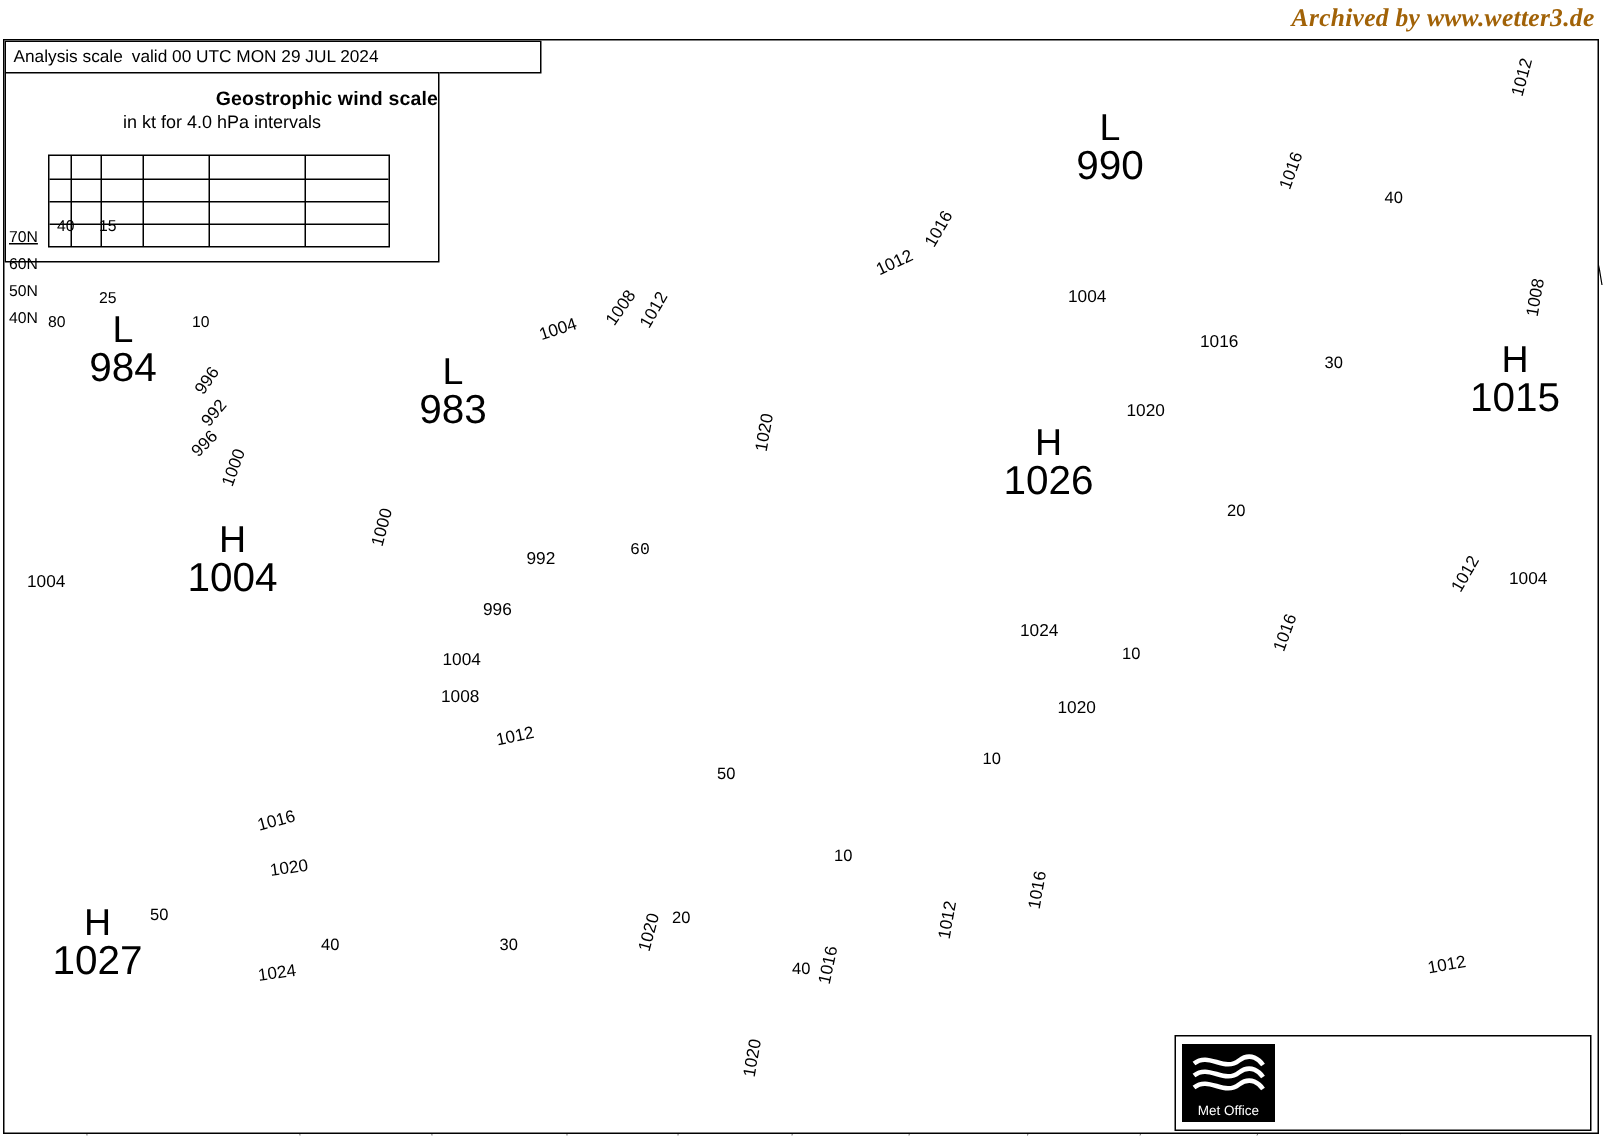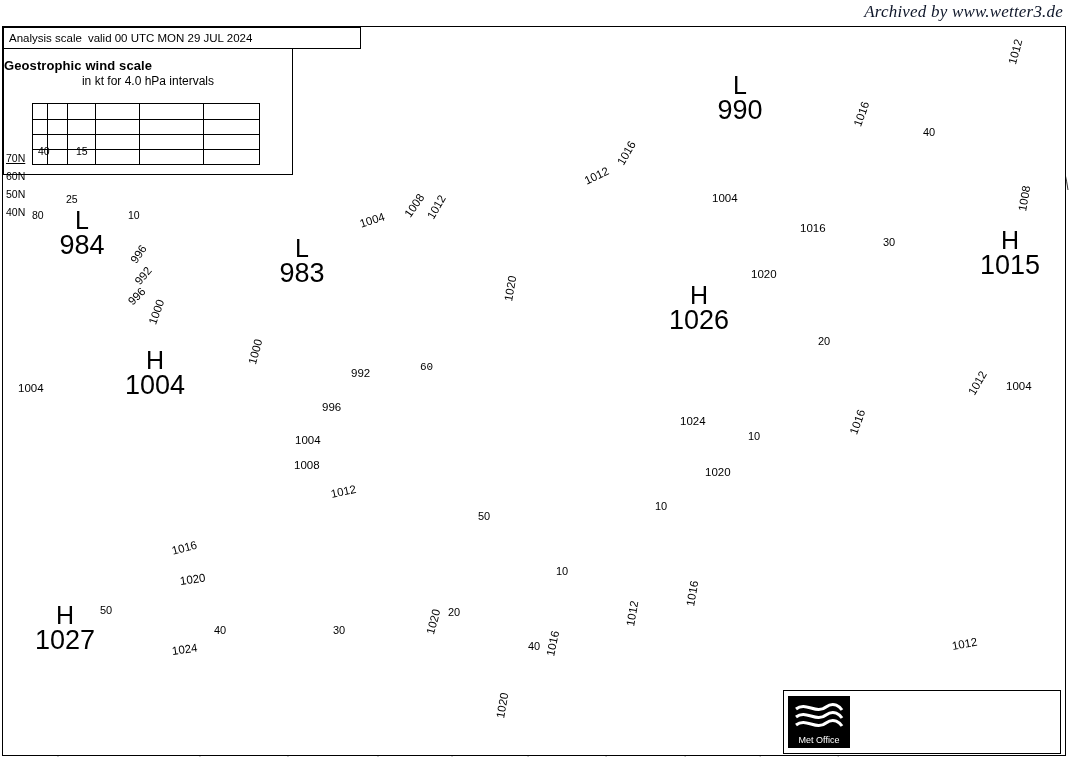--- a/index.html
+++ b/index.html
@@ -9,22 +9,22 @@
     font-family:"Liberation Sans", sans-serif;
     overflow:hidden;
     position:relative;
   }
   #chart{position:absolute;left:0;top:0;width:1071px;height:759px;}
 
   
   .archive-note{
     position:absolute;right:8px;top:2px;
     font-family:"Liberation Serif", serif;
-    font-style:italic;font-weight:normal;font-size:17px;
-    color:#0f172a;letter-spacing:.2px;
+    font-style:italic;font-weight:bold;font-size:17px;
+    color:#a16207;letter-spacing:.2px;
     white-space:nowrap;
     text-align:right;
   }
 
   
   .map-frame{
     position:absolute;left:2px;top:26px;
     width:1064px;height:730px;
     border:1px solid #000;
     box-sizing:border-box;
@@ -50,21 +50,21 @@
   
   .wind-box{
     position:absolute;left:3px;top:48px;
     width:290px;height:127px;
     border:1px solid #000;
     box-sizing:border-box;
     background:#fff;
     z-index:40;
   }
   .wind-title{
-    text-align:left;font-weight:bold;font-size:13px;
+    text-align:right;font-weight:bold;font-size:13px;
     margin-top:9px;letter-spacing:.1px;
   }
   .wind-sub{
     text-align:center;font-size:12px;margin-top:1px;
   }
   .wind-grid{
     position:absolute;left:28px;top:54px;
     width:228px;height:62px;
     border:1px solid #000;
     box-sizing:border-box;
@@ -412,21 +412,21 @@
 
 <div class="title-box">
   <span>Analysis scale</span><span class="sp"></span><span>valid 00 UTC MON 29  JUL 2024</span>
 </div>
 
 <div class="wind-box">
   <div class="wind-title">Geostrophic wind scale</div>
   <div class="wind-sub">in kt for 4.0 hPa intervals</div>
 
   <div class="kt-top" style="left:34px;top:96px;">40</div>
-  <div class="kt-top" style="left:72px;top:96px;">15</div>
+  <div class="kt-top" style="left:62px;top:96px;">15</div>
 
   <div class="lat-lbl" style="top:103px;text-decoration:underline;">70N</div>
   <div class="lat-lbl" style="top:121px;">60N</div>
   <div class="lat-lbl" style="top:139px;">50N</div>
   <div class="lat-lbl" style="top:157px;">40N</div>
 
   <div class="wind-grid">
     <div class="hline" style="top:15px;"></div>
     <div class="hline" style="top:30px;"></div>
     <div class="hline" style="top:45px;"></div>

